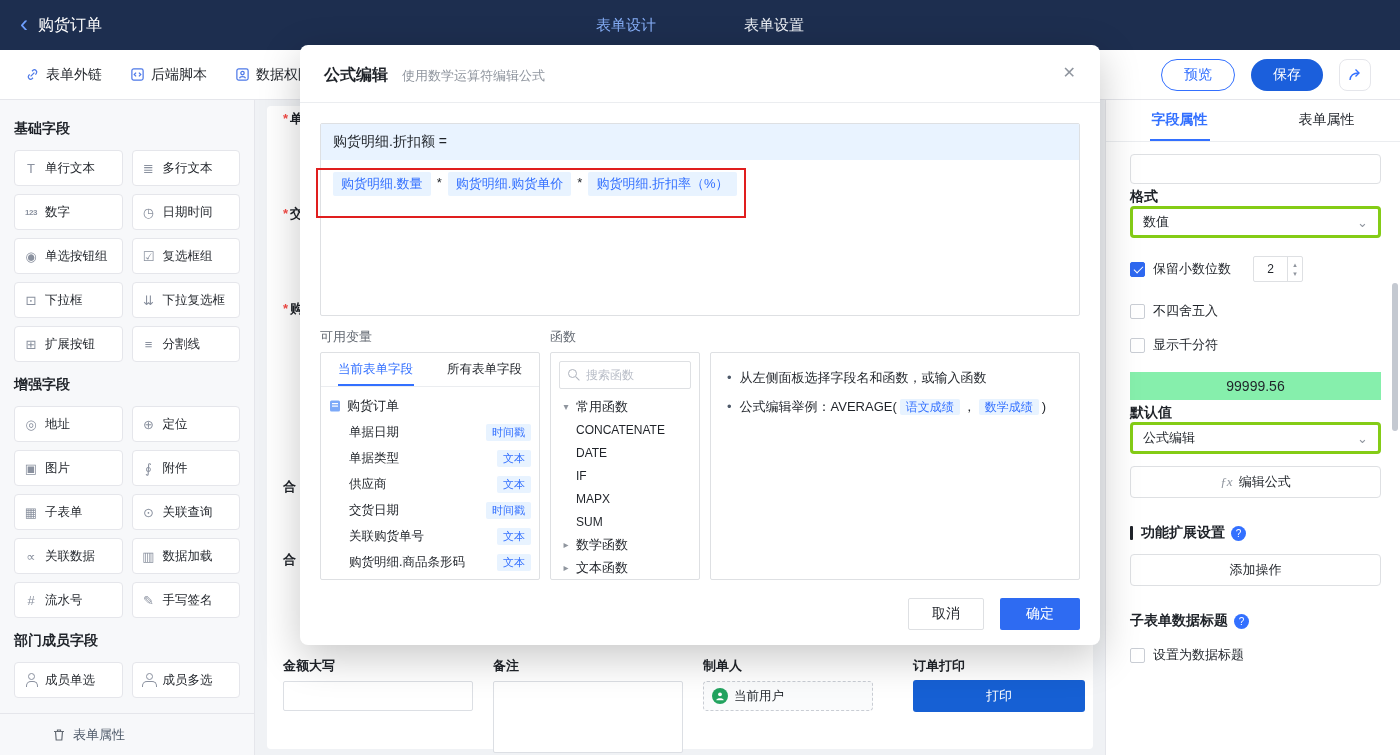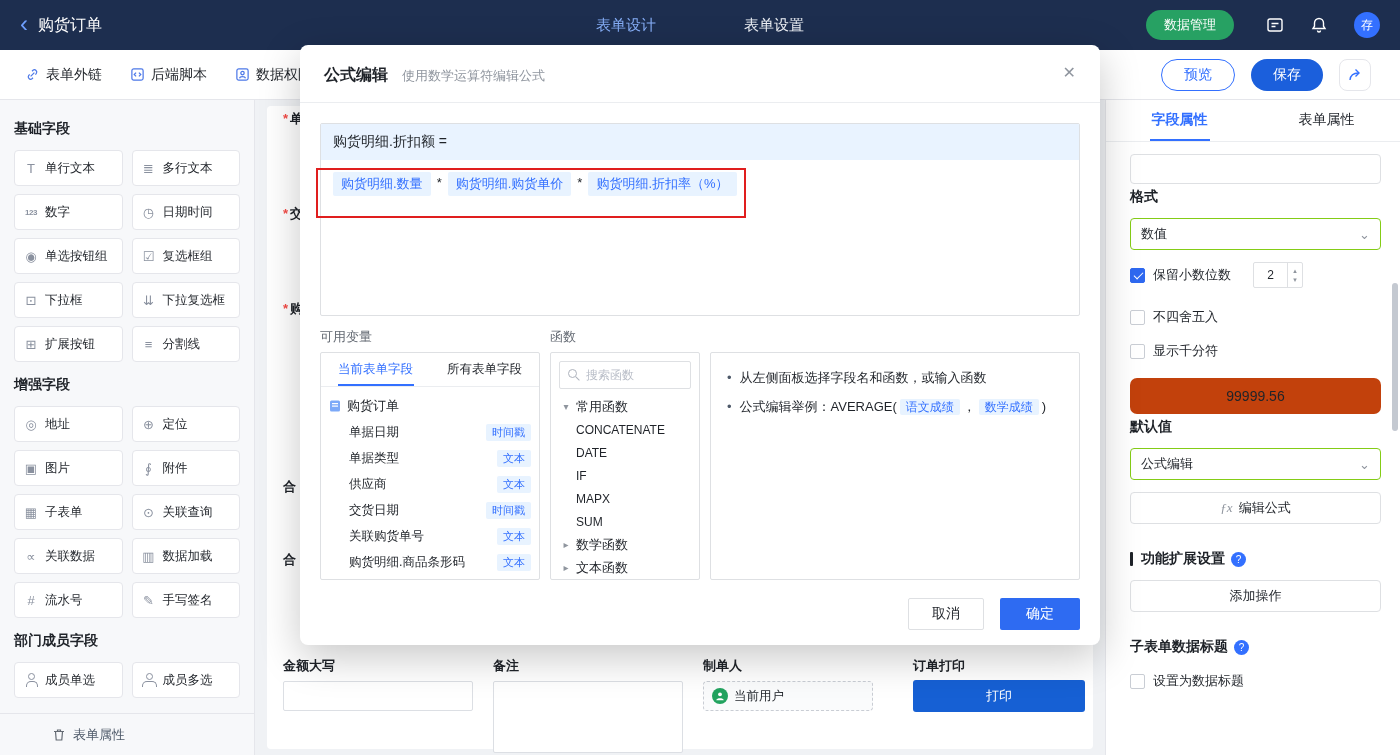--- a/index.html
+++ b/index.html
@@ -56,31 +56,31 @@
   .bf-user span.uname{font-size:12.5px;color:#1f2329}
   .bf-print{position:absolute;top:580px;left:658px;width:172px;height:32px;background:#1660d4;border:none;border-radius:3px;color:#fff;font-size:13px;cursor:pointer}
 
   
   .props{position:absolute;top:100px;right:0;width:295px;bottom:0;background:#fff;border-left:1px solid #e5e6eb;padding:0 19px 0 24px;overflow:hidden;z-index:1}
   .props-tabs{height:42px;display:flex;justify-content:space-around;border-bottom:1px solid #ebedf0;margin:0 -19px 0 -24px}
   .ptab{font-size:14px;color:#1f2329;cursor:pointer;padding:11px 2px 9px;border-bottom:2px solid transparent}
   .ptab.active{color:#3370ff;border-bottom-color:#3370ff;font-weight:bold}
   .props-empty-input{height:30px;border:1px solid #dee0e3;border-radius:4px;margin-top:12px;background:#fff;cursor:text}
   .props-label{font-weight:bold;font-size:14px;margin-top:4px}
-  .pselect{height:32px;border:1px solid #84cc16;border-radius:4px;display:flex;align-items:center;justify-content:space-between;padding:0 10px;font-size:13px;margin-top:12px;background:#fff;cursor:pointer}
+  .pselect{height:32px;border:3px solid #84cc16;border-radius:4px;display:flex;align-items:center;justify-content:space-between;padding:0 10px;font-size:13px;background:#fff;cursor:pointer}
   .chev{color:#8f959e;font-size:13px}
   .cb-row{display:flex;align-items:center;gap:8px;font-size:13px;color:#1f2329}
-  .cb1{margin-top:12px}.cb2{margin-top:20px}.cb3{margin-top:16px}.cb4{margin-top:16px}
+  .cb1{margin-top:18px}.cb2{margin-top:20px}.cb3{margin-top:16px}.cb4{margin-top:16px}
   .cb{width:15px;height:15px;border:1px solid #c9cdd4;border-radius:2px;background:#fff;flex:none;cursor:pointer;position:relative}
   .cb.checked{background:#2e68f0;border-color:#2e68f0}
   .cb.checked::after{content:"";position:absolute;left:4.5px;top:1.5px;width:4px;height:8px;border:solid #fff;border-width:0 1.8px 1.8px 0;transform:rotate(45deg)}
   .stepper{margin-left:14px;width:50px;height:26px;border:1px solid #dee0e3;border-radius:2px;display:flex;align-items:stretch;background:#fff;cursor:pointer}
   .stepper .val{flex:1;display:flex;align-items:center;justify-content:center;font-size:12px}
   .stepper .arrows{width:15px;border-left:1px solid #dee0e3;display:flex;flex-direction:column;align-items:center;justify-content:center;font-size:7px;color:#8f959e;line-height:1.3}
-  .preview-box{margin-top:18px;height:36px;background:#c2410c;border-radius:7px;display:flex;align-items:center;justify-content:center;font-size:14px;color:#1f2329}
+  .preview-box{margin-top:18px;height:28px;background:#86efac;border-radius:0;display:flex;align-items:center;justify-content:center;font-size:14px;color:#1f2329}
   .wide-btn{margin-top:12px;height:32px;width:100%;border:1px solid #dee0e3;border-radius:4px;background:#fff;display:flex;align-items:center;justify-content:center;gap:6px;font-size:13px;color:#1f2329;cursor:pointer}
   .fx-ic{color:#8f959e;font-style:italic;font-family:"Liberation Serif",serif;font-size:13px}
   .sec-head{display:flex;align-items:center;gap:6px;margin-top:26px;font-weight:bold;font-size:14px}
   .sec-head.bar::before{content:"";width:3px;height:14px;background:#1f2329;border-radius:1px;margin-right:2px}
   .help-ic{width:15px;height:15px;border-radius:50%;background:#3370ff;color:#fff;font-size:10px;display:flex;align-items:center;justify-content:center;font-weight:normal;cursor:pointer}
   .scroll-thumb{position:absolute;right:2px;top:283px;width:6px;height:148px;background:#c4c9d1;border-radius:3px;z-index:4;cursor:pointer}
 
   
   .modal{position:absolute;left:300px;top:45px;width:800px;height:600px;background:#fff;border-radius:8px;box-shadow:0 12px 40px rgba(0,0,0,0.22);z-index:10}
   .m-head{display:flex;align-items:baseline;padding:20px 24px 16px;border-bottom:1px solid #ebedf0}
@@ -134,36 +134,20 @@
 
   <header class="topbar">
     <div class="tb-left">
       <span class="back">‹</span>
       <span class="tb-title">购货订单</span>
     </div>
     <nav class="center-tabs">
       <span class="center-tab active">表单设计</span>
       <span class="center-tab">表单设置</span>
     </nav>
-    <div class="tb-right">
-      <button class="btn-green">数据管理</button>
-      <span class="hicon">
-        <svg width="18" height="18" viewBox="0 0 18 18" fill="none" stroke="#fff" stroke-width="1.4">
-            <rect x="2" y="3" width="14" height="12" rx="2"></rect>
-            <path d="M5.5 7.5h7M5.5 10.5h4"></path>
-          </svg>
-      </span>
-      <span class="hicon">
-        <svg width="18" height="18" viewBox="0 0 18 18" fill="none" stroke="#fff" stroke-width="1.4">
-            <path d="M9 2.5a4.5 4.5 0 0 0-4.5 4.5v3.2L3 12.5h12l-1.5-2.3V7A4.5 4.5 0 0 0 9 2.5z"></path>
-            <path d="M7.5 14.5a1.5 1.5 0 0 0 3 0"></path>
-          </svg>
-      </span>
-      <span class="avatar">存</span>
-    </div>
   </header>
 
   <div class="subbar">
     <span class="sb-item">
       <svg width="15" height="15" viewBox="0 0 16 16" fill="none" stroke="#4c78e8" stroke-width="1.3">
           <path d="M6 10l4-4"></path>
           <path d="M7.5 4.5l1-1a2.5 2.5 0 0 1 3.5 3.5l-1 1"></path>
           <path d="M8.5 11.5l-1 1a2.5 2.5 0 0 1-3.5-3.5l1-1"></path>
         </svg>
       <span>表单外链</span>

